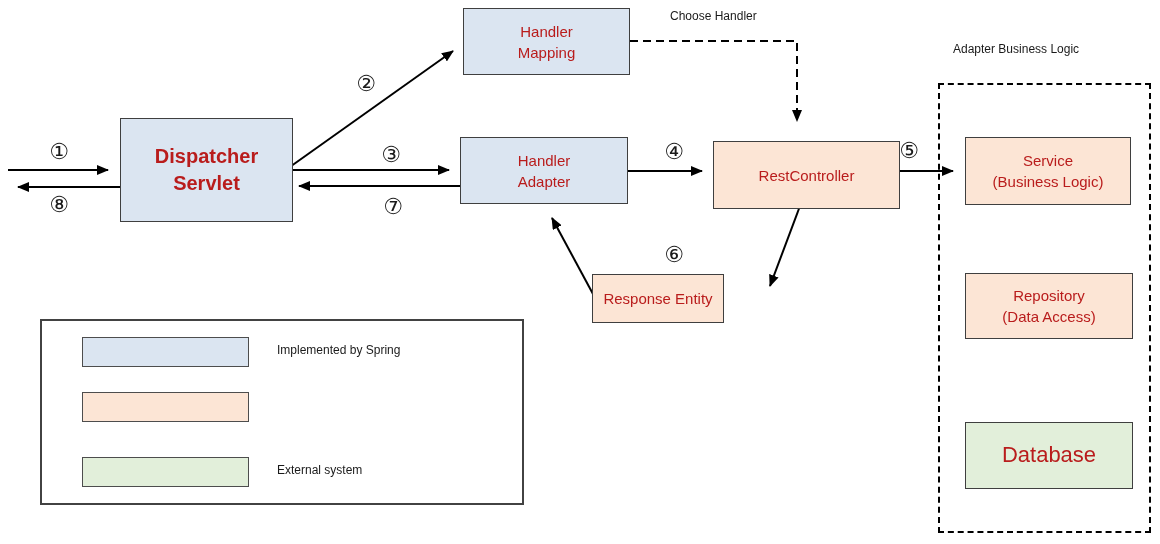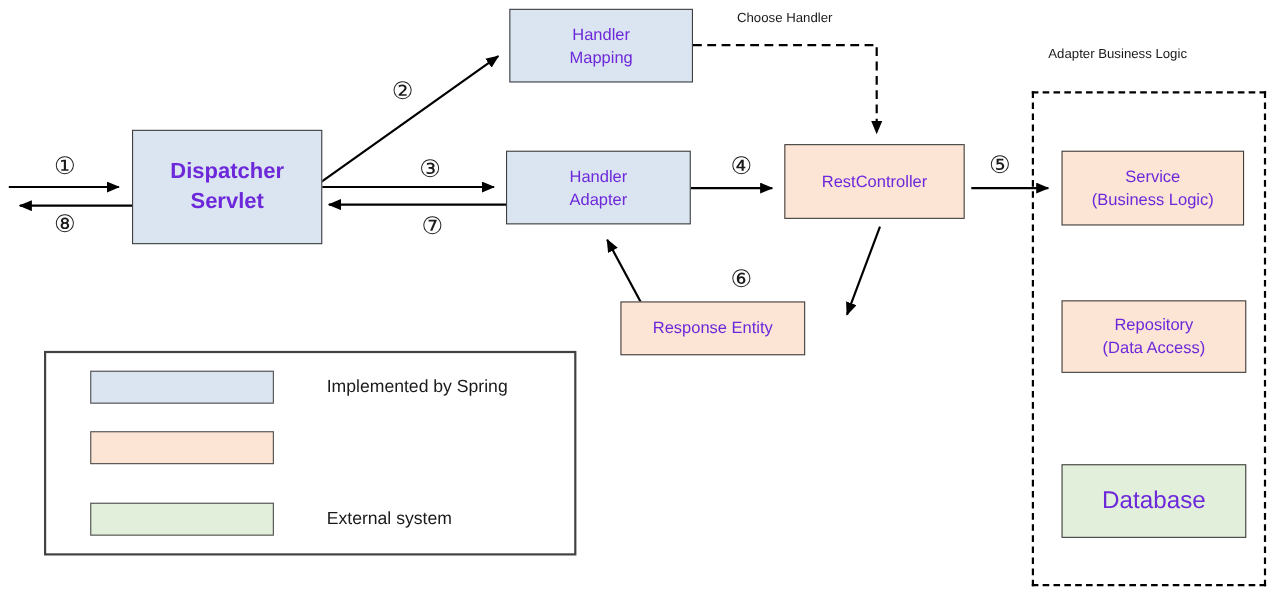--- a/index.html
+++ b/index.html
@@ -6,21 +6,21 @@
   .canvas {
     position:relative; width:1160px; height:544px; background:#ffffff;
     font-family:"Liberation Sans", sans-serif; color:#1a1a1a; overflow:hidden;
   }
   svg.connectors { position:absolute; left:0; top:0; width:1160px; height:544px; }
   .node {
     position:absolute; box-sizing:border-box;
     border:1.6px solid #3f3f3f;
     display:flex; align-items:center; justify-content:center;
     text-align:center; white-space:pre-line;
-    font-size:15px; line-height:1.4; color:#6d28d9;
+    font-size:15px; line-height:1.4; color:#b91c1c;
   }
   .node.big-bold { font-size:20px; font-weight:bold; line-height:1.35; }
   .node.big { font-size:22px; }
   .badge {
     position:absolute; transform:translate(-50%,-50%);
     font-family:"DejaVu Sans", sans-serif;
     font-size:22px; line-height:1; color:#1a1a1a;
   }
   .annotation {
     position:absolute; font-size:12px; color:#1a1a1a; white-space:nowrap;
@@ -31,21 +31,21 @@
   }
   .legend {
     position:absolute; left:40px; top:319px; width:484px; height:186px;
     border:2px solid #424242; box-sizing:border-box;
   }
   .legend-swatch {
     position:absolute; left:40px; width:167px; height:30px;
     border:1.6px solid #4d4d4d; box-sizing:border-box;
   }
   .legend-label {
-    position:absolute; left:235px; font-size:16px; color:#1a1a1a; white-space:nowrap;margin-left:20px;
+    position:absolute; left:235px; font-size:12px; color:#1a1a1a; white-space:nowrap;
   }
 </style>
 </head>
 <body>
 
 <div class="canvas">
 
   <svg class="connectors" viewBox="0 0 1160 544" xmlns="http://www.w3.org/2000/svg">
     <defs>
       <marker id="ah" markerWidth="12" markerHeight="10" refX="11" refY="5" orient="auto" markerUnits="userSpaceOnUse">
@@ -68,23 +68,23 @@
 
   <div class="node big-bold" style="left: 120px; top: 118px; width: 173px; height: 104px; background-color: rgb(219, 229, 241);">Dispatcher
 Servlet</div>
 
   <div class="node" style="left: 463px; top: 8px; width: 167px; height: 67px; background-color: rgb(219, 229, 241);">Handler
 Mapping</div>
 
   <div class="node" style="left: 460px; top: 137px; width: 168px; height: 67px; background-color: rgb(219, 229, 241);">Handler
 Adapter</div>
 
-  <div class="node" style="left: 713px; top: 131px; width: 164px; height: 68px; background-color: rgb(252, 229, 213);">RestController</div>
+  <div class="node" style="left: 713px; top: 141px; width: 187px; height: 68px; background-color: rgb(252, 229, 213);">RestController</div>
 
-  <div class="node" style="left: 564px; top: 274px; width: 168px; height: 49px; background-color: rgb(252, 229, 213);">Response Entity</div>
+  <div class="node" style="left: 592px; top: 274px; width: 132px; height: 49px; background-color: rgb(252, 229, 213);">Response Entity</div>
 
   <div class="node" style="left: 965px; top: 137px; width: 166px; height: 68px; background-color: rgb(252, 229, 213);">Service
 (Business Logic)</div>
 
   <div class="node" style="left: 965px; top: 273px; width: 168px; height: 66px; background-color: rgb(252, 229, 213);">Repository
 (Data Access)</div>
 
   <div class="node big" style="left: 965px; top: 422px; width: 168px; height: 67px; background-color: rgb(226, 239, 218);">Database</div>
 
   <span class="badge" style="left:59px;  top:152px;">①</span>

